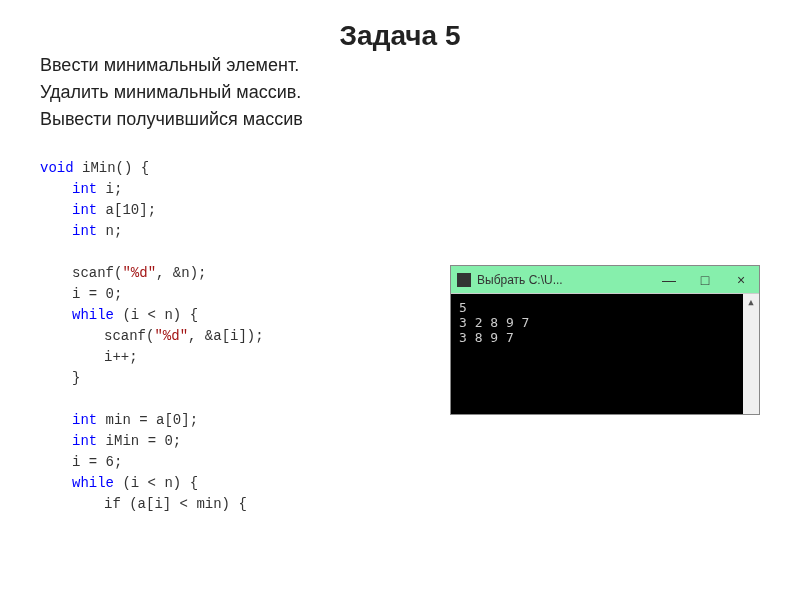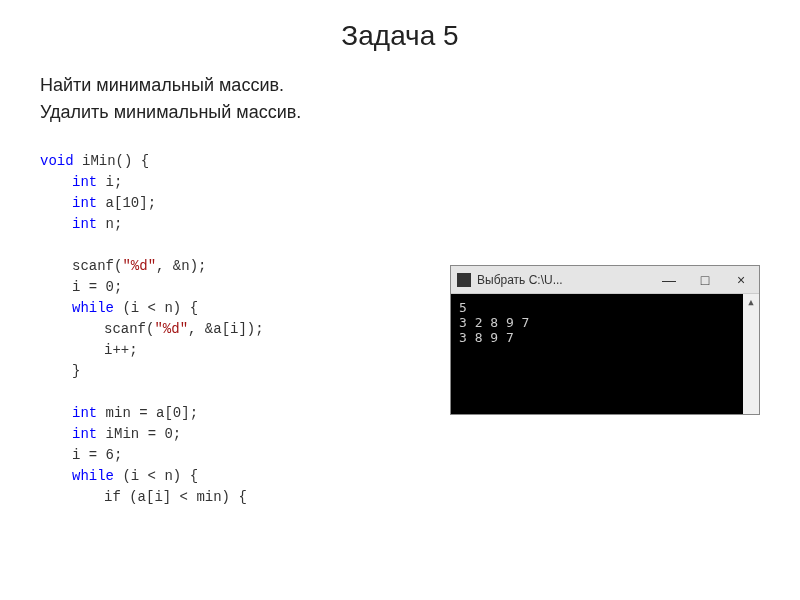--- a/index.html
+++ b/index.html
@@ -12,23 +12,22 @@
       position: relative;
     }
     .slide {
       width: 100%;
       height: 100%;
       padding: 20px 40px;
     }
     .title {
       text-align: center;
       font-size: 28px;
-      font-weight: normal;
+      font-weight: bold;
       color: #222;
-      margin-bottom: 20px;
     }
     .description {
       font-size: 18px;
       line-height: 1.5;
       color: #222;
       margin-bottom: 25px;
     }
     .content-area {
       display: flex;
       gap: 20px;
@@ -48,21 +47,21 @@
       position: absolute;
       right: 40px;
       top: 265px;
       width: 310px;
       border: 1px solid #888;
       background: #fff;
     }
     .console-titlebar {
       display: flex;
       align-items: center;
-      background: #e5e5e5;
+      background: #86efac;
       border-bottom: 1px solid #ccc;
       height: 28px;
       position: relative;
     }
     .console-icon {
       width: 14px;
       height: 14px;
       background: #333;
       margin: 0 6px;
     }
@@ -114,22 +113,23 @@
       color: #555;
     }
   </style>
 </head>
 <body>
 
 <div class="slide">
   <div class="title">Задача 5</div>
 
   <div class="description">
-    <div>Найти минимальный массив.</div>
+    <div>Ввести минимальный элемент.</div>
     <div>Удалить минимальный массив.</div>
+    <div>Вывести получившийся массив</div>
   </div>
 
   <div class="content-area">
     <div class="code-block">
       <div><span class="kw">void</span><span> iMin() {</span></div>
       <div class="indent1"><span class="kw">int</span><span> i;</span></div>
       <div class="indent1"><span class="kw">int</span><span> a[10];</span></div>
       <div class="indent1"><span class="kw">int</span><span> n;</span></div>
       <div>&nbsp;</div>
       <div class="indent1"><span>scanf(</span><span class="str">"%d"</span><span>, &amp;n);</span></div>

